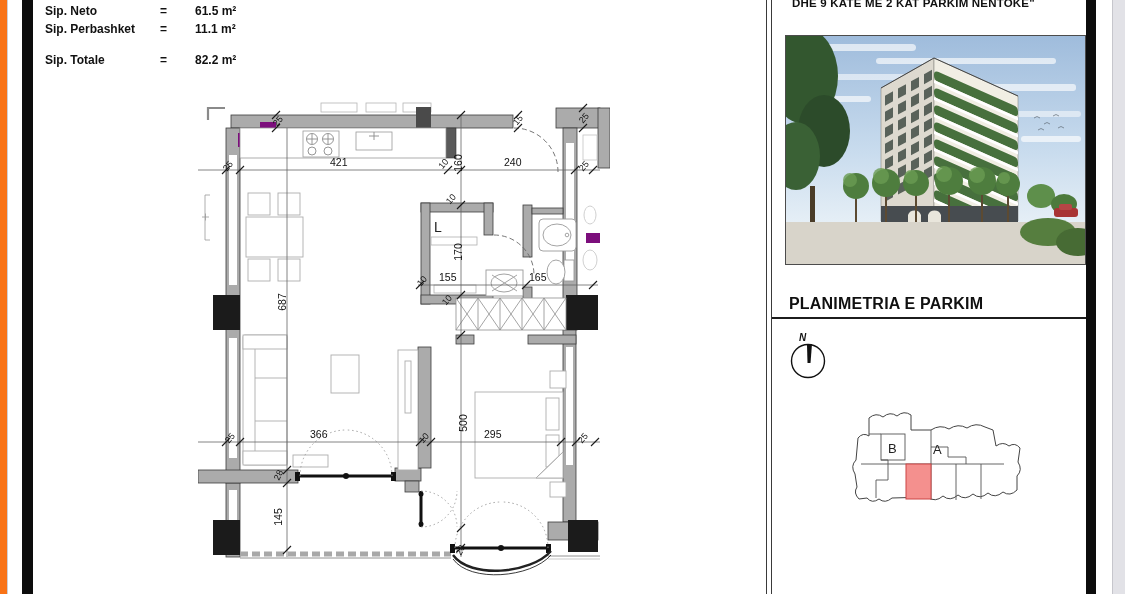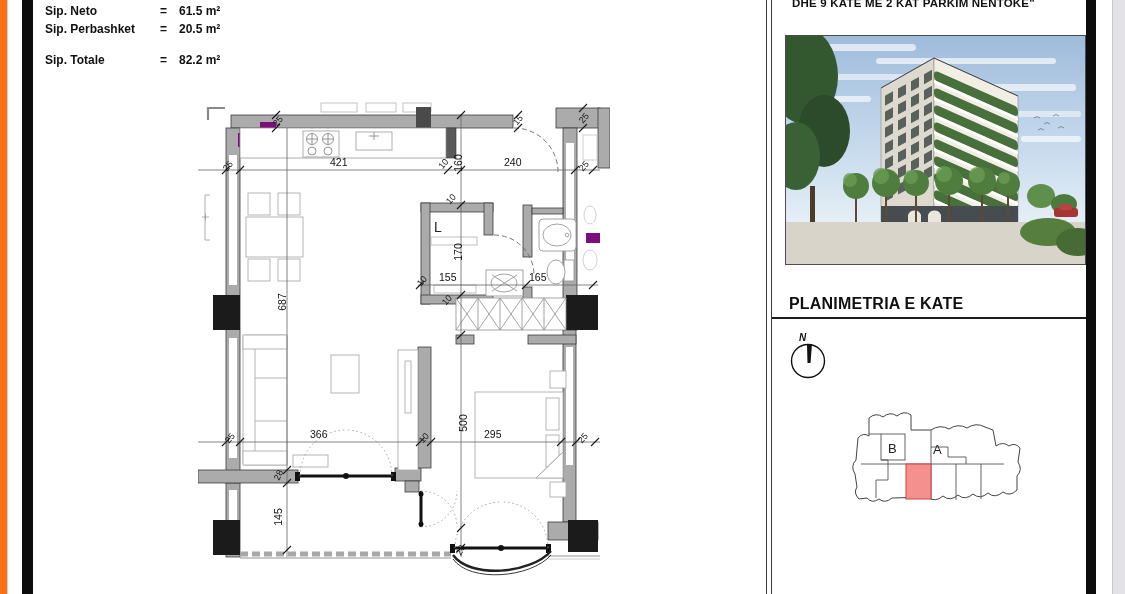--- a/index.html
+++ b/index.html
@@ -10,21 +10,21 @@
   .bar-left{left:22px;width:11px;}
   .bar-right{left:1086px;width:10px;}
   .page-edge-right{position:absolute;left:1112px;top:0;width:13px;height:594px;background:#e2e2e7;border-left:1px solid #c6c6cc;}
   .divider{position:absolute;top:0;height:594px;width:1px;background:#3a3a3a;}
   .d1{left:766px;} .d2{left:771px;}
 
   .info-block{position:absolute;left:45px;top:2px;width:230px;font-size:12px;font-weight:bold;color:#111;}
   .info-row{position:absolute;left:0;height:16px;white-space:nowrap;}
   .info-row .lbl{position:absolute;left:0;}
   .info-row .eq{position:absolute;left:115px;}
-  .info-row .val{position:absolute;left:134px;}
+  .info-row .val{position:absolute;left:150px;}
   .r0{top:2px;} .r1{top:20px;} .r2{top:51px;}
 
   .header-note{position:absolute;left:792px;top:-3px;width:292px;font-size:11.5px;font-weight:bold;letter-spacing:.2px;color:#111;white-space:nowrap;overflow:hidden;}
 
   .photo-box{position:absolute;left:785px;top:35px;width:301px;height:230px;border:1px solid #4c4c4c;box-sizing:border-box;}
   .panel-title{position:absolute;left:789px;top:295px;font-size:16px;font-weight:bold;color:#101010;letter-spacing:.2px;}
   .panel-rule{position:absolute;left:772px;top:317px;width:314px;height:2px;background:#1c1c1c;}
 
   svg text{font-family:"Liberation Sans",sans-serif;}
   .dim{fill:#111;font-size:10.5px;}
@@ -45,21 +45,21 @@
 
   <div class="info-block">
     <div class="info-row r0">
       <span class="lbl">Sip. Neto</span>
       <span class="eq">=</span>
       <span class="val">61.5 m²</span>
     </div>
     <div class="info-row r1">
       <span class="lbl">Sip. Perbashket</span>
       <span class="eq">=</span>
-      <span class="val">20.5 m²</span>
+      <span class="val">11.1 m²</span>
     </div>
     <div class="info-row r2">
       <span class="lbl">Sip. Totale</span>
       <span class="eq">=</span>
       <span class="val">82.2 m²</span>
     </div>
   </div>
 
   <div class="header-note">DHE 9 KATE ME 2 KAT PARKIM NENTOKE"</div>
 
@@ -201,21 +201,21 @@
         <ellipse cx="262" cy="196" rx="28" ry="14" fill="#567e3f"></ellipse>
         <ellipse cx="292" cy="206" rx="22" ry="14" fill="#476b34"></ellipse>
       </g>
       <g>
         <rect x="268" y="172" width="24" height="9" rx="3" fill="#a83434"></rect>
         <rect x="273" y="168" width="13" height="6" rx="2" fill="#b54545"></rect>
       </g>
     </svg>
   </div>
 
-  <div class="panel-title">PLANIMETRIA E KATE</div>
+  <div class="panel-title">PLANIMETRIA E PARKIM</div>
   <div class="panel-rule"></div>
 
   <svg style="position:absolute;left:786px;top:330px;" width="46" height="54" viewBox="0 0 46 54">
     <circle cx="22" cy="31" r="16.5" fill="none" stroke="#111" stroke-width="1.4"></circle>
     <polygon points="21,15 26,14 24.5,33 21.5,33" fill="#111"></polygon>
     <text x="13" y="11" font-size="10" font-weight="bold" font-style="italic" fill="#111">N</text>
   </svg>
 
   <svg style="position:absolute;left:836px;top:402px;" width="200" height="112" viewBox="0 0 200 112">
     <g fill="#ffffff" stroke="#444" stroke-width="1">

